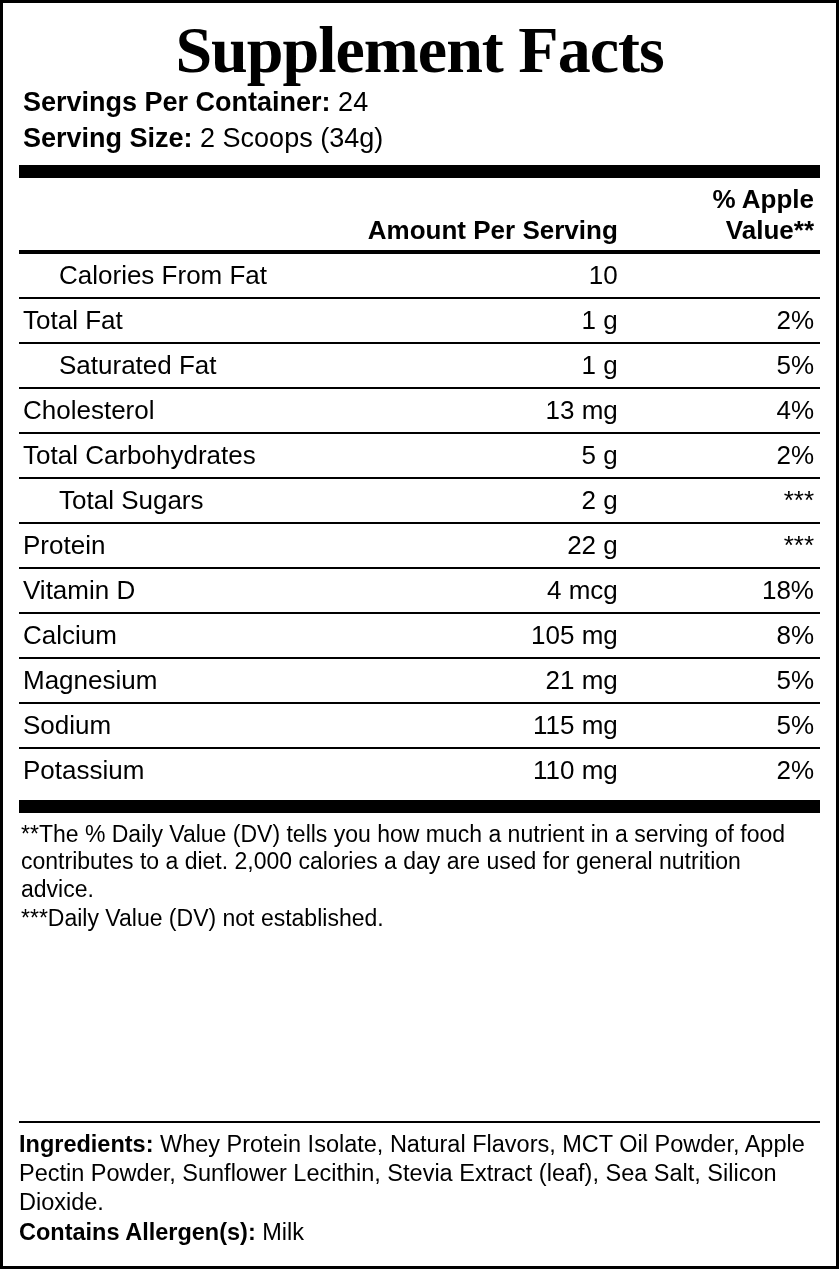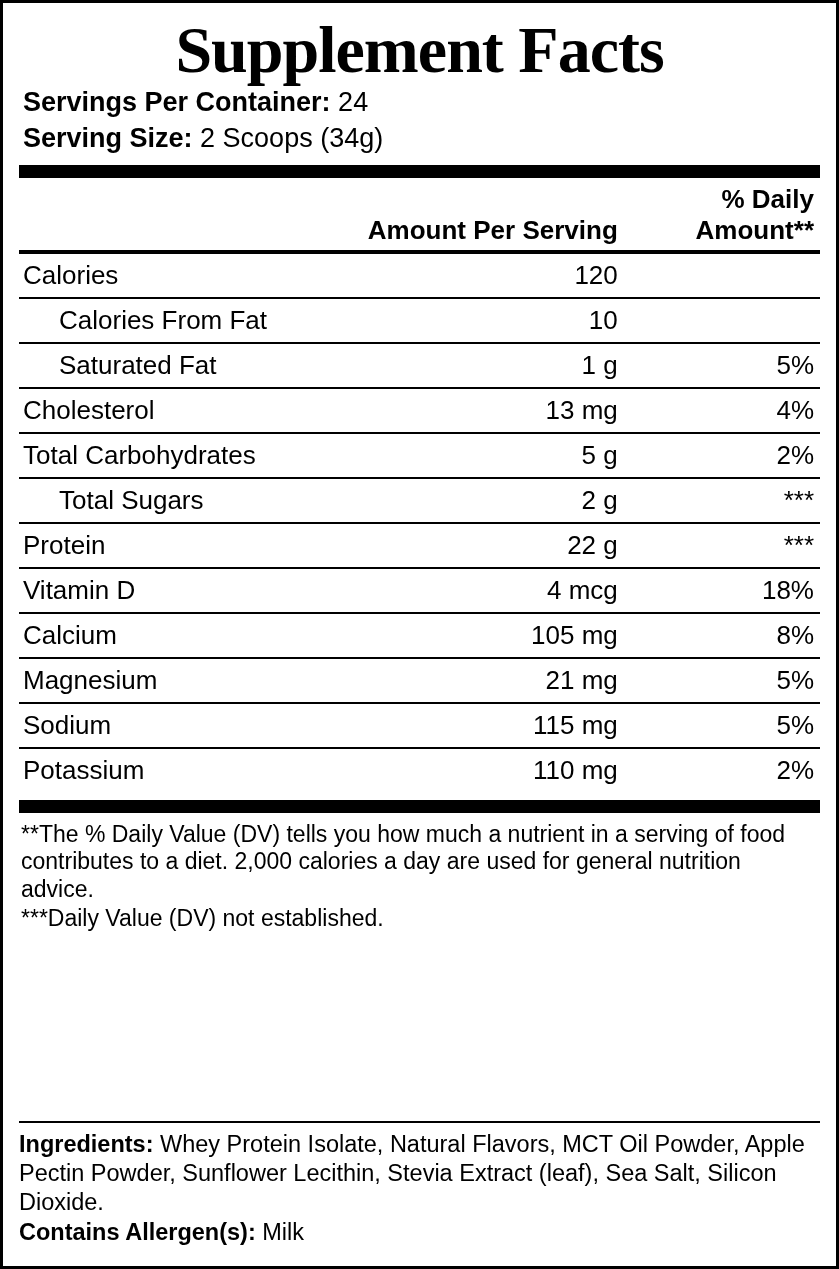--- a/index.html
+++ b/index.html
@@ -105,31 +105,31 @@
     <span>2 Scoops (34g)</span>
   </div>
 
   <div class="rule-thick"></div>
 
   <table class="facts">
     <tbody id="facts-body">
       <tr class="head">
         <td class="c-name"></td>
         <td class="c-amt">Amount Per Serving</td>
-        <td class="c-dv">% Daily Amount**</td>
+        <td class="c-dv">% Apple Value**</td>
       </tr>
-    <tr>
-          <td class="c-name">Calories</td>
-          <td class="c-amt">120</td>
-          <td class="c-dv"></td>
-        </tr>
         <tr>
           <td class="c-name indent">Calories From Fat</td>
           <td class="c-amt">10</td>
           <td class="c-dv"></td>
+        </tr>
+        <tr>
+          <td class="c-name">Total Fat</td>
+          <td class="c-amt">1 g</td>
+          <td class="c-dv">2%</td>
         </tr>
         <tr>
           <td class="c-name indent">Saturated Fat</td>
           <td class="c-amt">1 g</td>
           <td class="c-dv">5%</td>
         </tr>
         <tr>
           <td class="c-name">Cholesterol</td>
           <td class="c-amt">13 mg</td>
           <td class="c-dv">4%</td>

